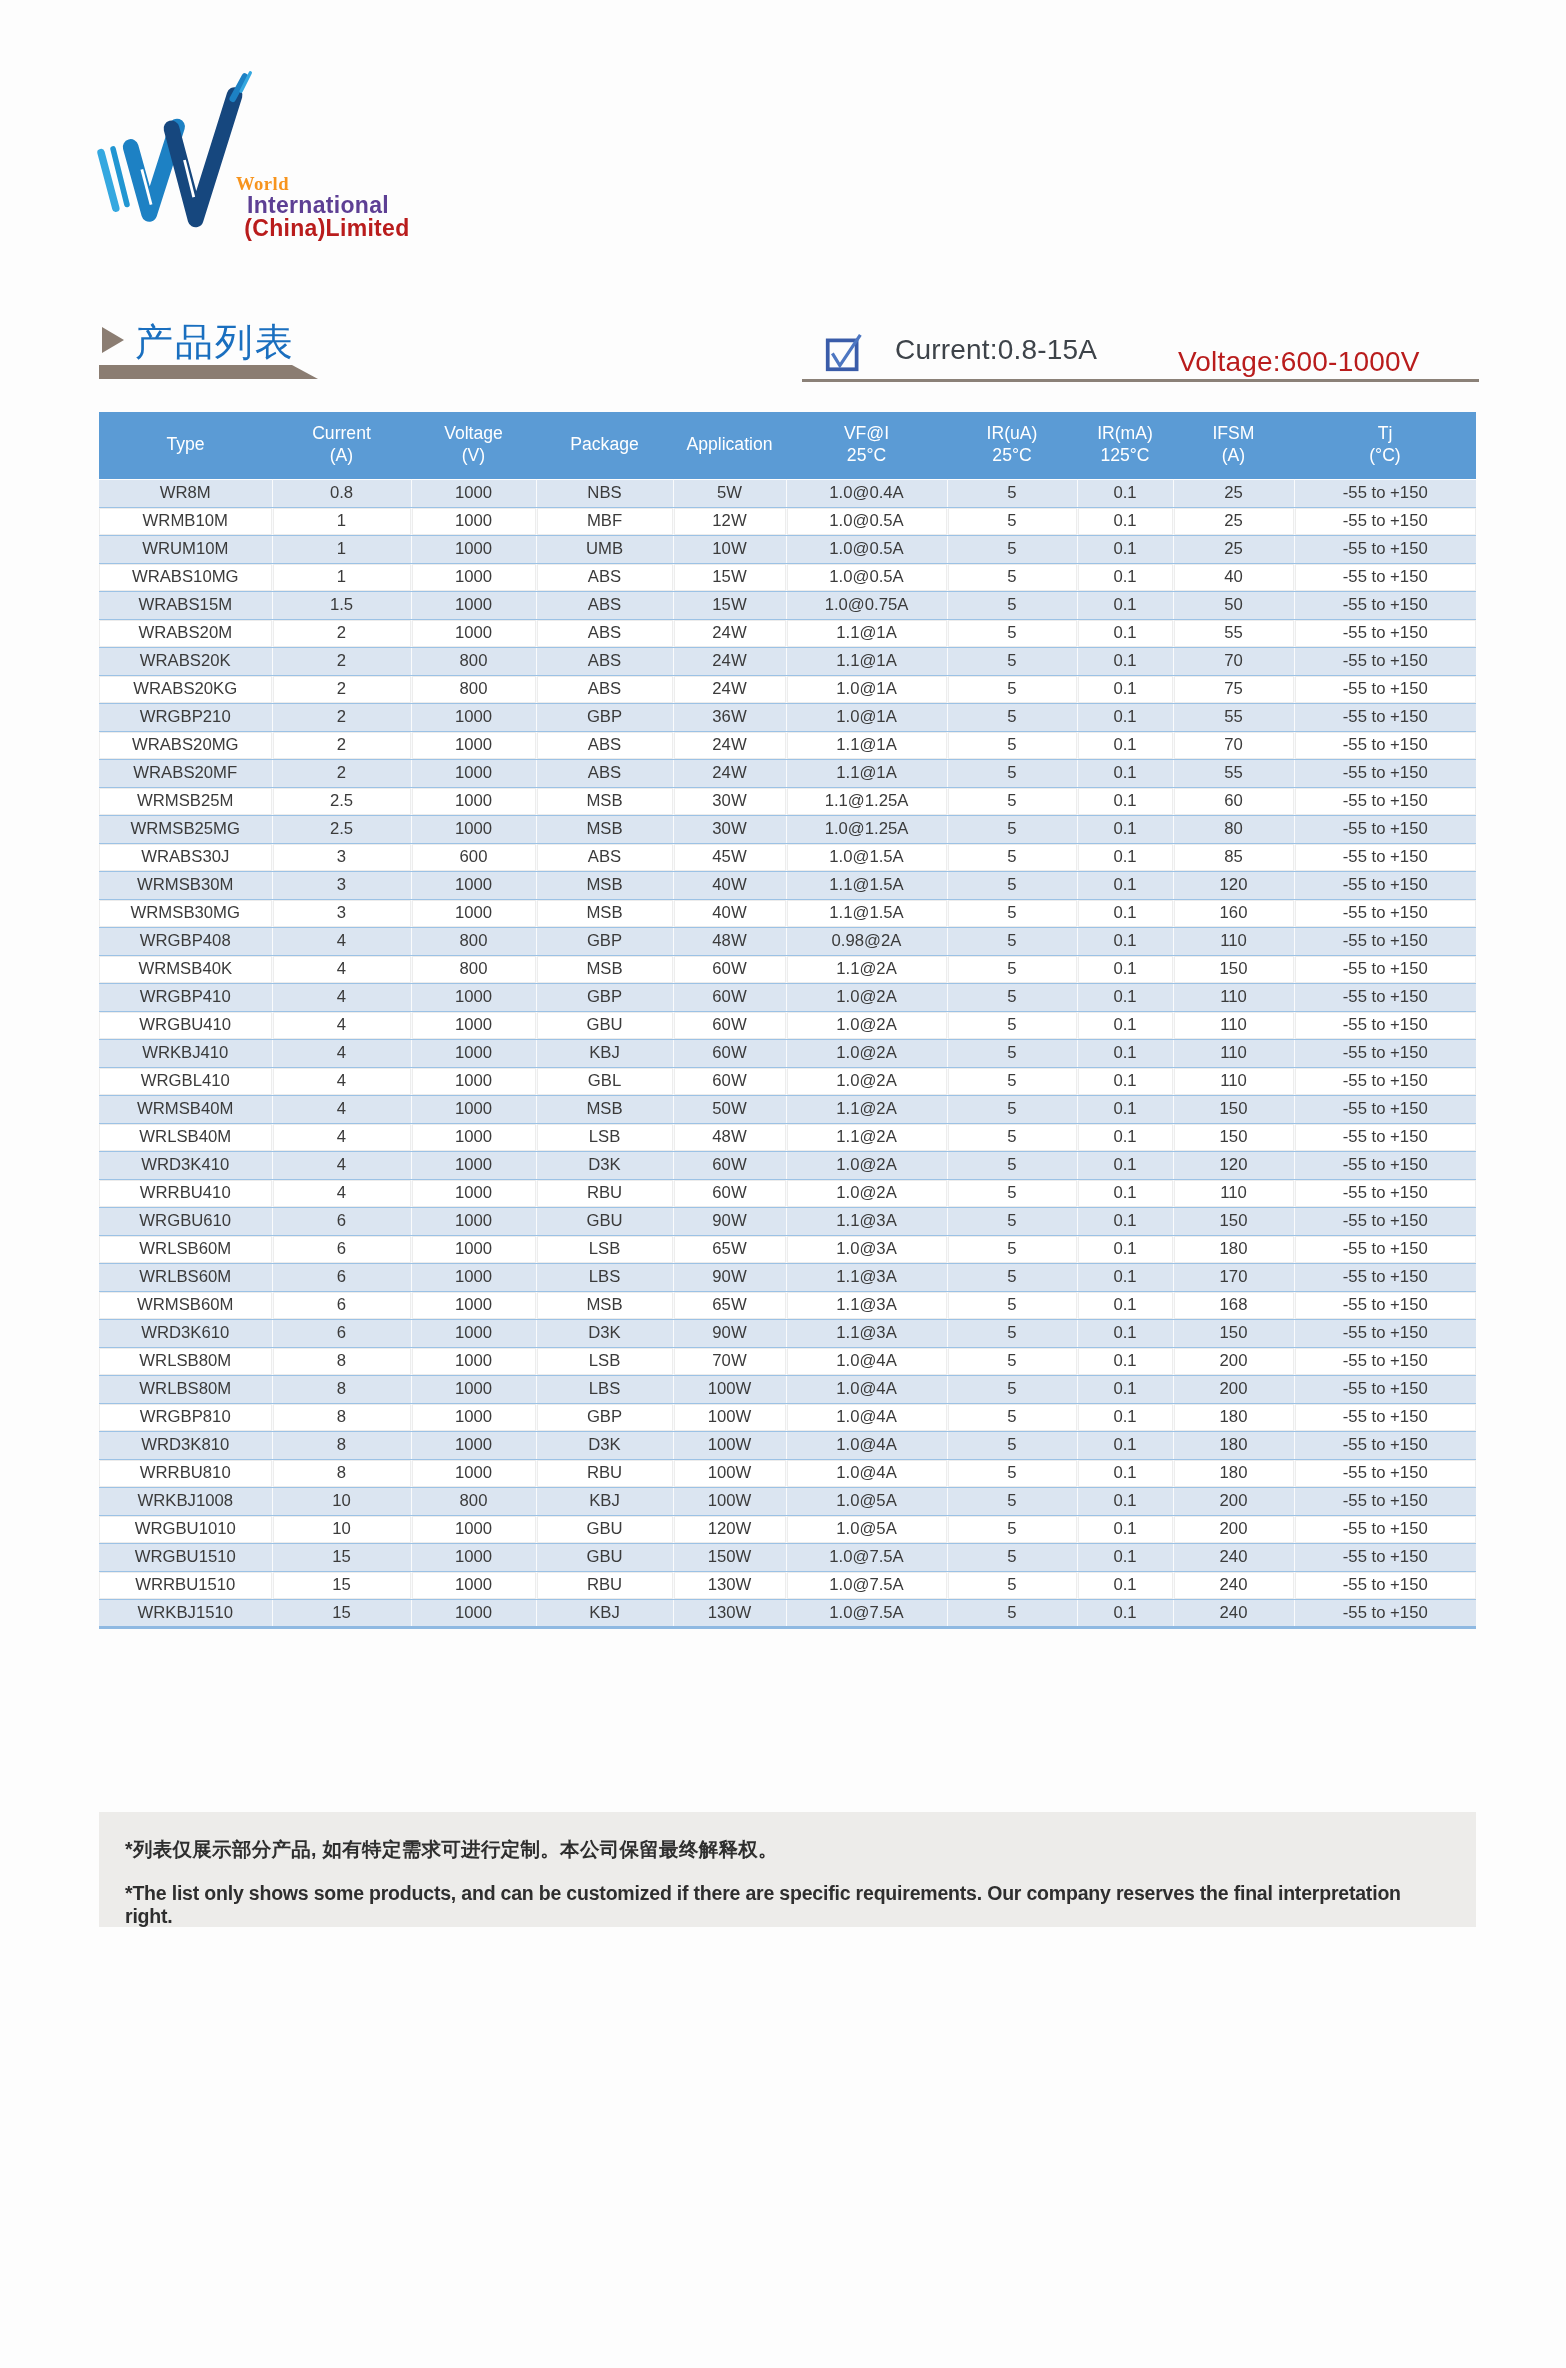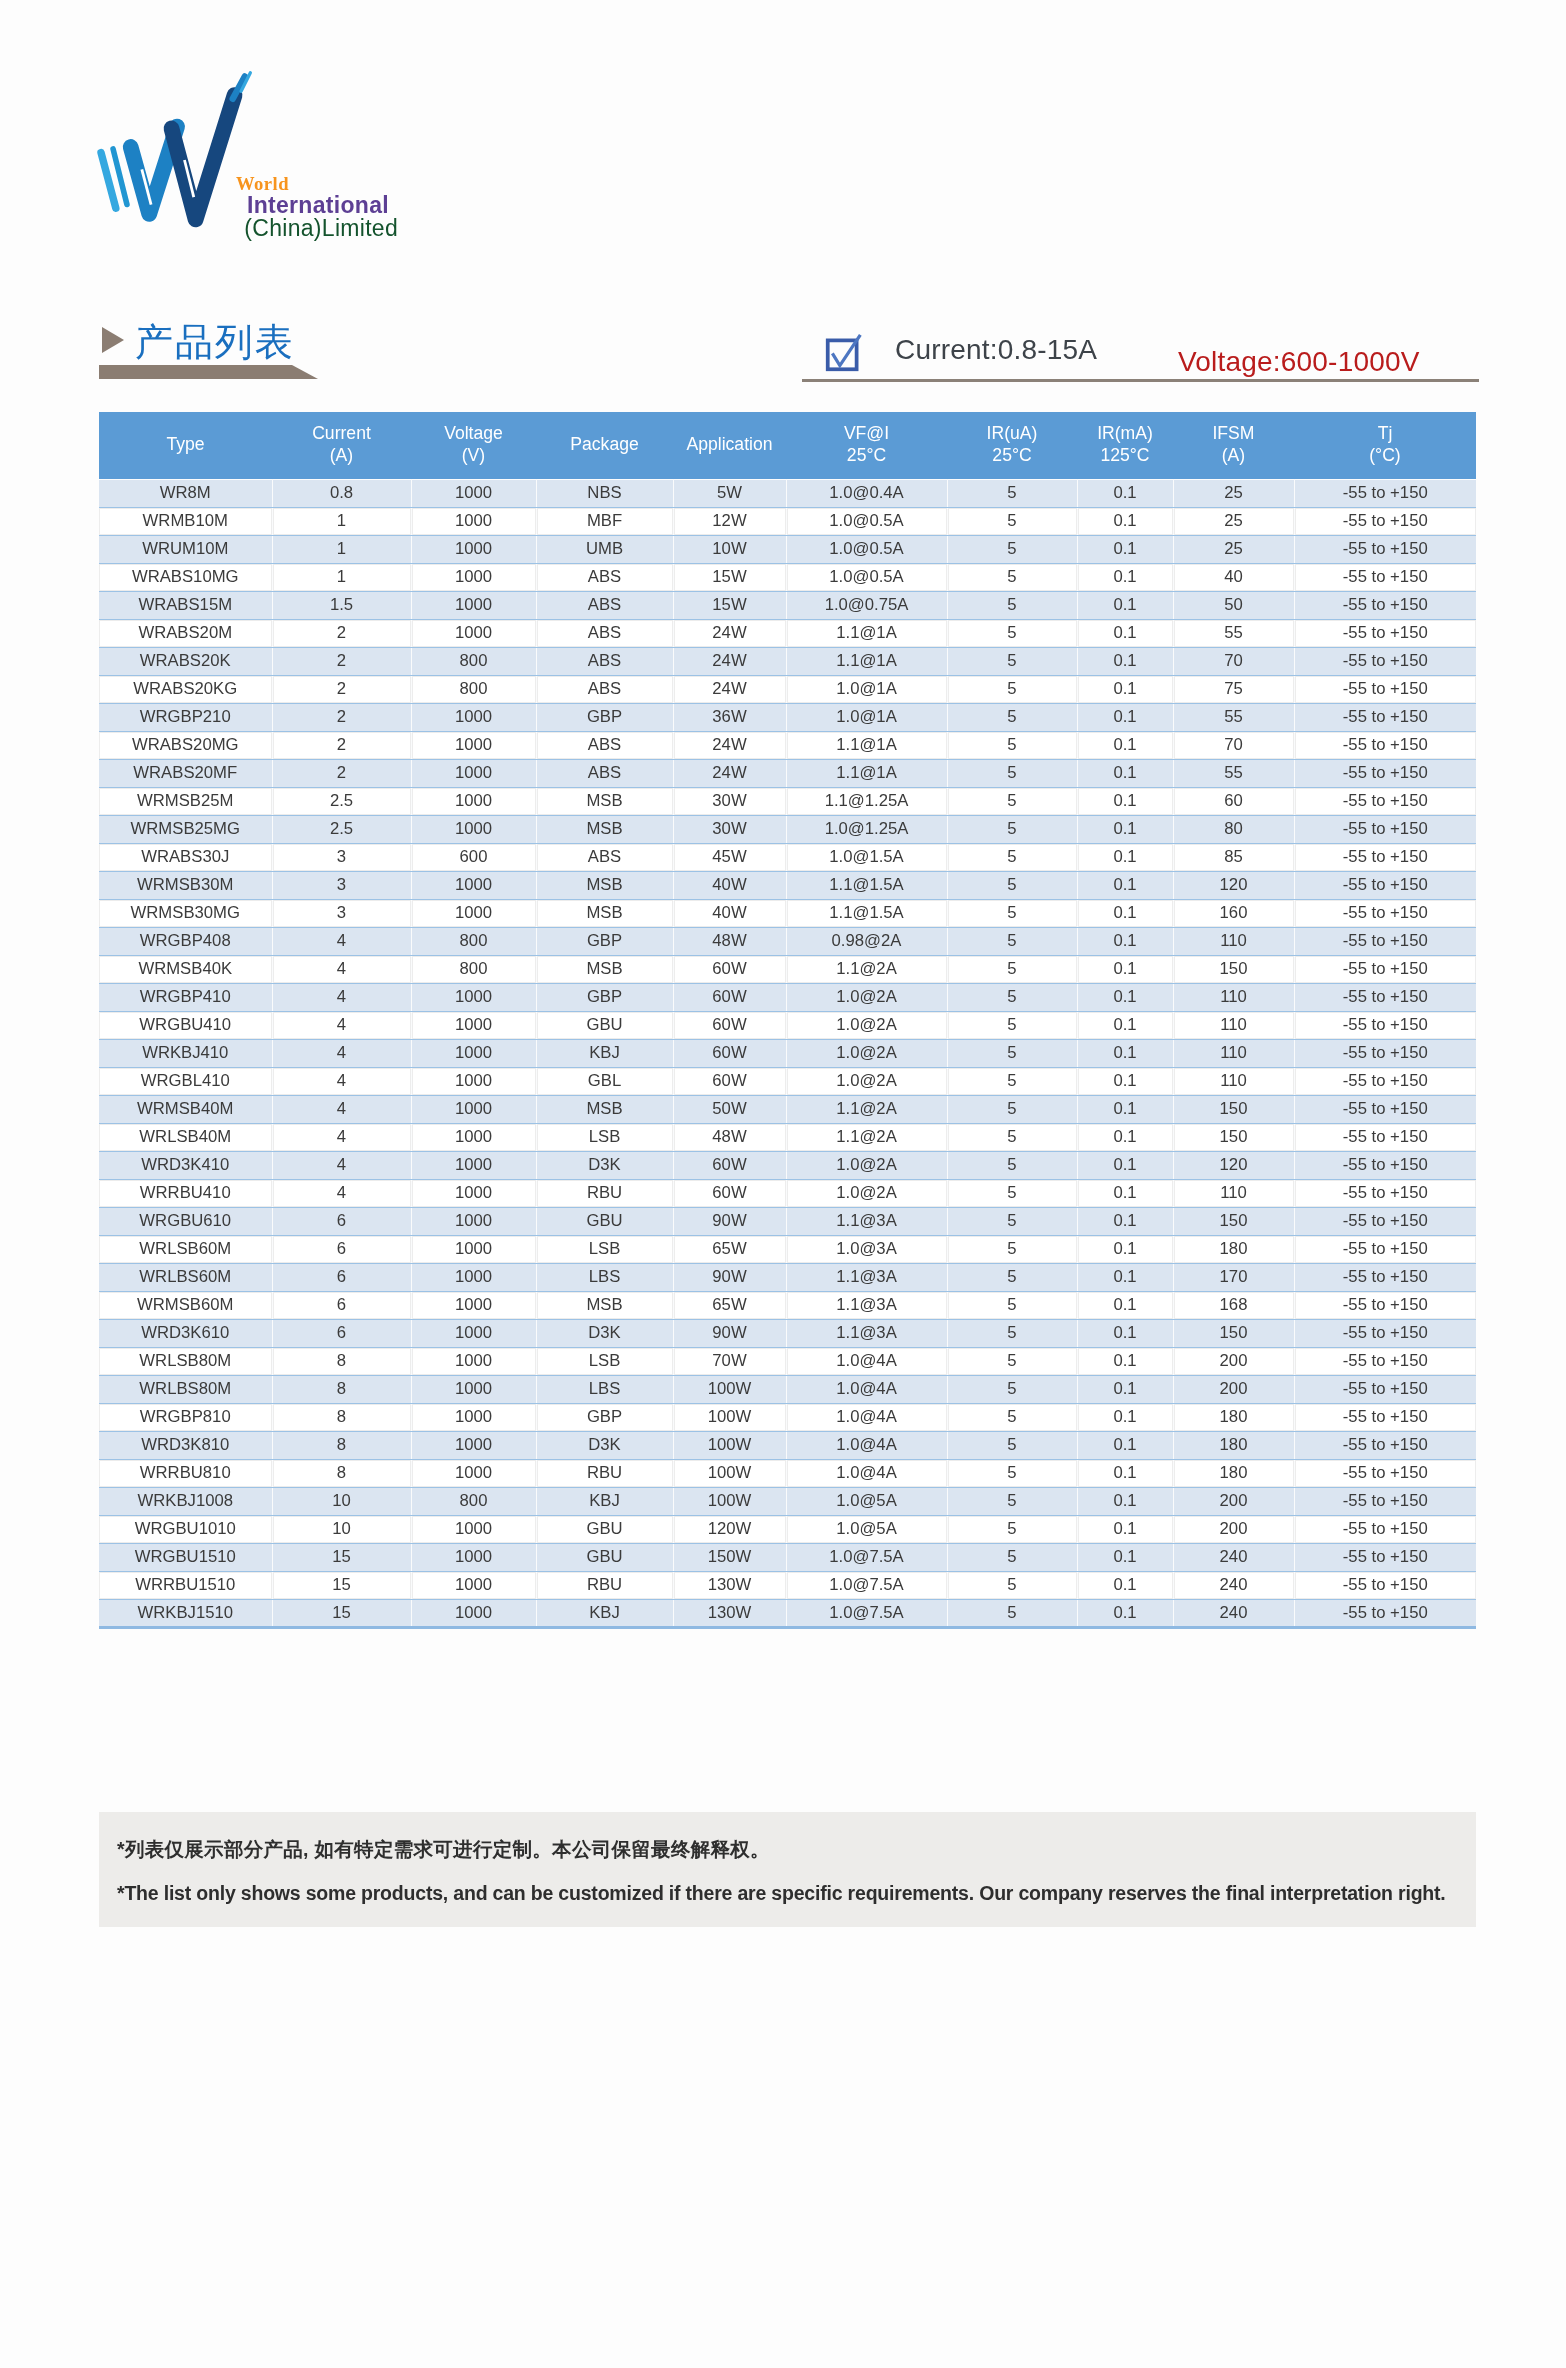--- a/index.html
+++ b/index.html
@@ -5,21 +5,21 @@
   * { margin:0; padding:0; box-sizing:border-box; }
   html,body { width:1567px; height:2368px; background:#fdfdfd; font-family:"Liberation Sans", sans-serif; }
   .page { position:relative; width:1567px; height:2368px; overflow:hidden; }
 
   
   .logo { position:absolute; left:88px; top:67px; width:306px; height:190px; }
   .logo svg { position:absolute; left:0; top:0; }
   .logo-text { position:absolute; left:148px; top:108px; line-height:1.02; white-space:nowrap; }
   .logo-line1 { color:#f7941d; font-size:18.6px; font-weight:700; letter-spacing:0.5px;font-family:Liberation Serif, serif; }
   .logo-line2 { color:#5d3f94; font-size:23px; font-weight:700; margin-left:11px; letter-spacing:0.3px; }
-  .logo-line3 { color:#14532d; font-size:23px; font-weight:400; margin-left:8.3px; letter-spacing:0.3px; }
+  .logo-line3 { color:#b91c1c; font-size:23px; font-weight:700; margin-left:8.3px; letter-spacing:0.3px; }
 
   
   .title-arrow { position:absolute; left:102px; top:327px; width:0; height:0;
                  border-left:22px solid #8b7d72; border-top:13px solid transparent; border-bottom:13px solid transparent; }
   .page-title { position:absolute; left:135px; top:317px; font-size:38px; color:#1a6fbf; letter-spacing:1.9px; }
   .title-bar { position:absolute; left:99px; top:365px; width:219px; height:14px; background:#8b7d72;
                clip-path:polygon(0 0, calc(100% - 26px) 0, 100% 100%, 0 100%); }
 
   
   .filter { position:absolute; left:802px; top:327px; width:677px; height:54px; }
@@ -35,21 +35,21 @@
              text-align:center; vertical-align:middle; line-height:1.25; }
   tbody td { height:28px; text-align:center; vertical-align:middle; font-size:16.7px; color:#3b3b3b;
              border-bottom:1.9px solid #9cc2e5; white-space:nowrap; overflow:hidden; }
   tbody td:not(:last-child) { border-right:1.9px solid #fafbfc; }
   tbody tr:nth-child(odd) td { background:#dbe5f1; }
   tbody tr:nth-child(even) td { background:#ffffff; box-shadow:inset 0 0 0 0.9px #ececec; }
   thead tr { border-bottom:1.9px solid #fdfdfd;padding-left:36px; }
   tbody tr:last-child td { border-bottom:3.7px solid #8fb9e2; }
 
   
-  .note { position:absolute; left:99px; top:1812px; width:1377px; height:115px; background:#edecea; padding:24px 26px 0 18px; }
+  .note { position:absolute; left:99px; top:1812px; width:1377px; height:115px; background:#edecea; padding:24px 26px 0 26px; }
   .note-zh { font-size:19.5px; color:#2e2e2e; font-weight:700; letter-spacing:0.3px; }
   .note-en { font-size:19.5px; color:#2e2e2e; font-weight:700; margin-top:19px; letter-spacing:-0.2px; }
 </style>
 </head>
 <body>
 
 <div class="page">
 
   <div class="logo">
     <svg width="167" height="186" viewBox="0 0 180 200">

